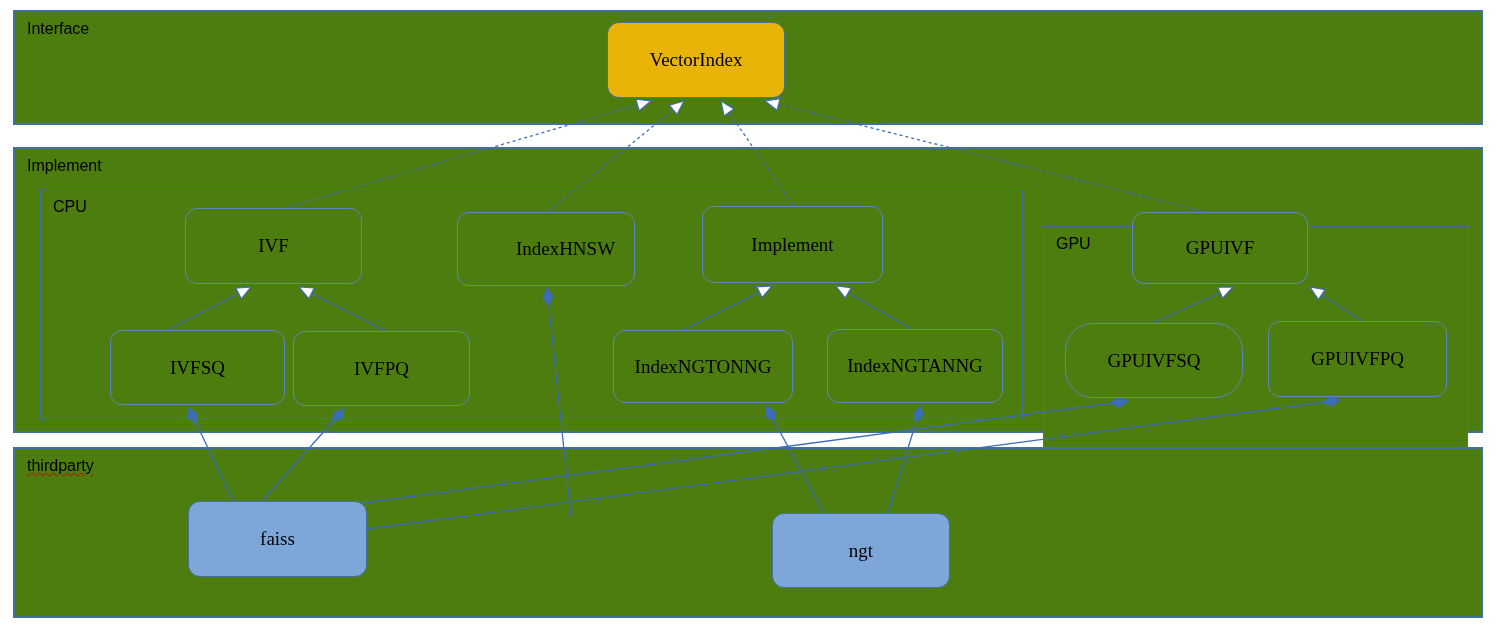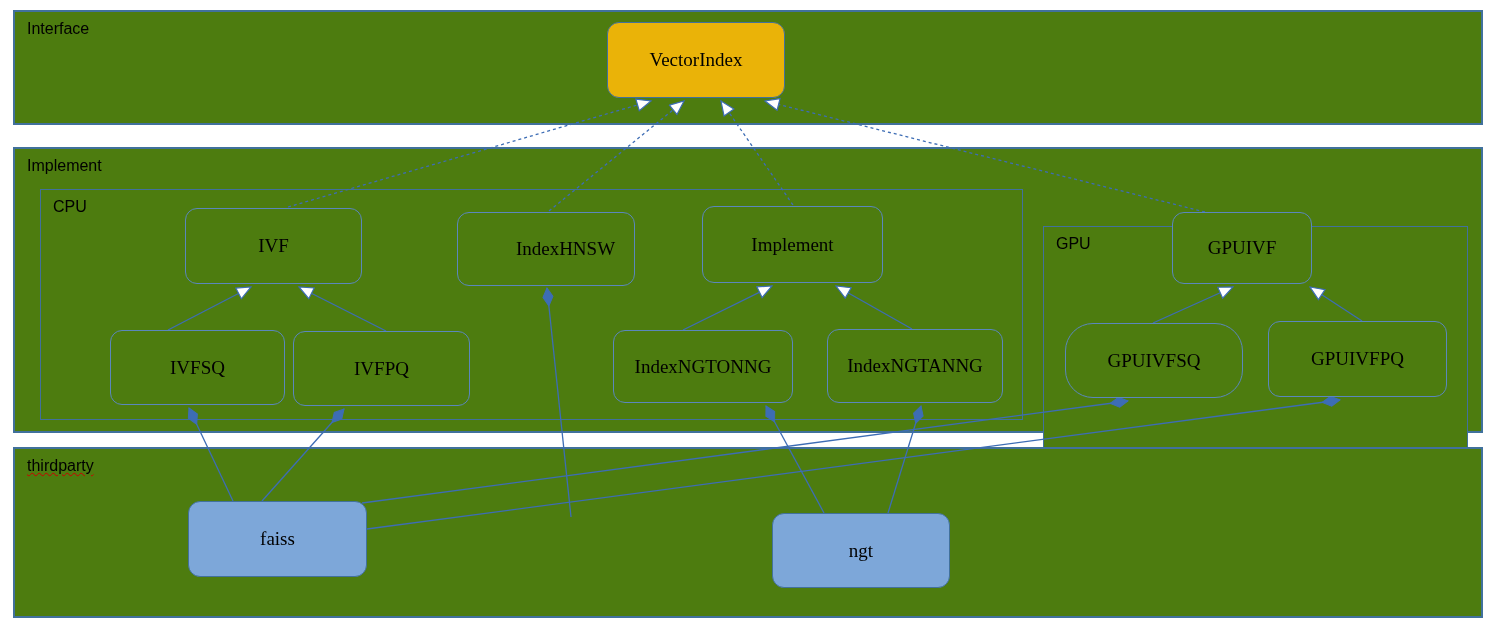--- a/index.html
+++ b/index.html
@@ -135,21 +135,21 @@
   </div>
 
   <div class="node impl" style="left:613px;top:330px;width:180px;height:73px;">
     <span>IndexNGTONNG</span>
   </div>
 
   <div class="node impl" style="left:827px;top:329px;width:176px;height:74px;">
     <span>IndexNGTANNG</span>
   </div>
 
-  <div class="node impl" style="left:1172px;top:212px;width:140px;height:72px;">
+  <div class="node impl" style="left:1132px;top:212px;width:176px;height:72px;">
     <span>GPUIVF</span>
   </div>
 
   <div class="node impl" style="left:1065px;top:323px;width:178px;height:75px;border-radius:28px;">
     <span>GPUIVFSQ</span>
   </div>
 
   <div class="node impl" style="left:1268px;top:321px;width:179px;height:76px;">
     <span>GPUIVFPQ</span>
   </div>

